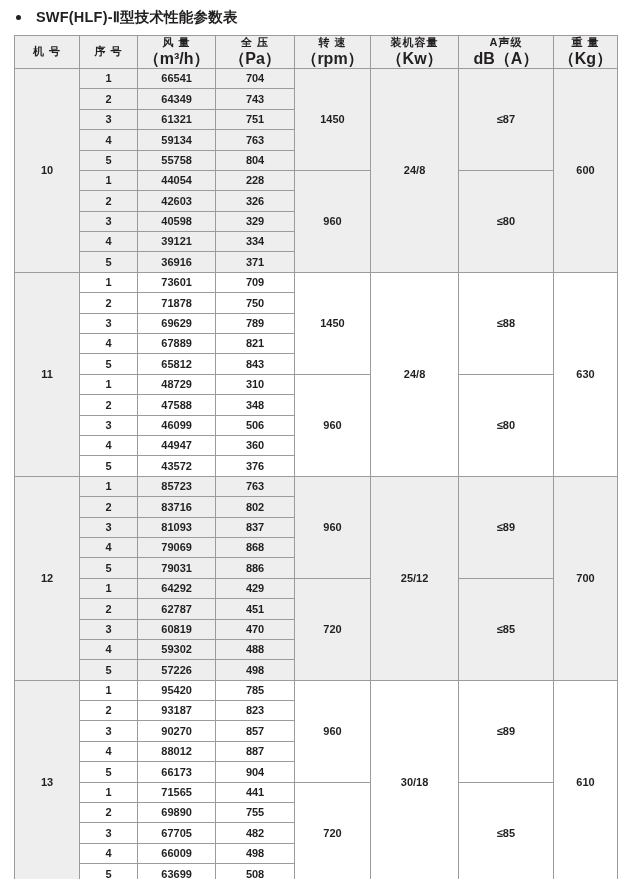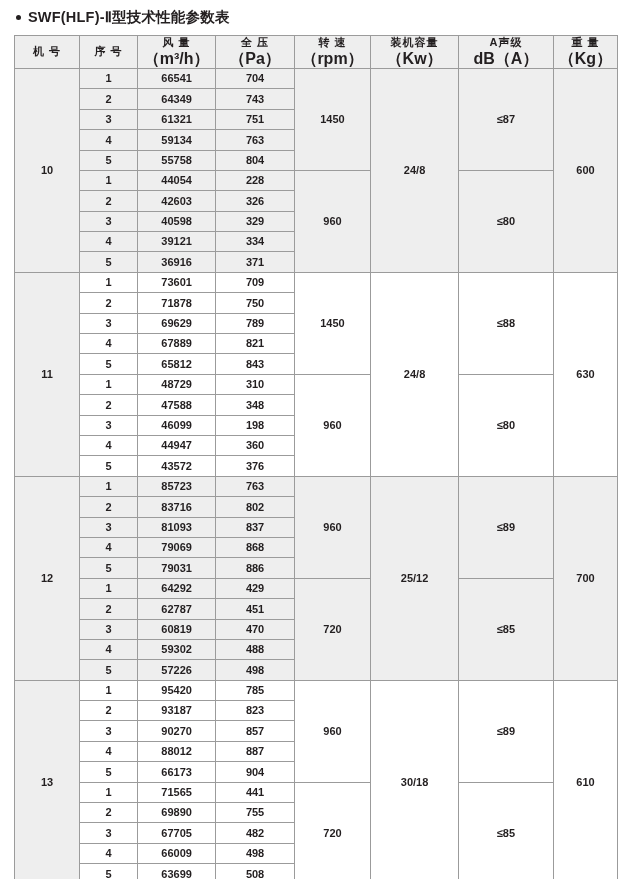--- a/index.html
+++ b/index.html
@@ -16,21 +16,21 @@
   .page {
     width: 632px;
     height: 879px;
     position: relative;
     box-sizing: border-box;
     padding: 10px 14px 0 14px;
   }
   .title-row {
     display: flex;
     align-items: center;
-    gap: 7px;
+    gap: 15px;
     padding-left: 2px;
     margin-bottom: 9px;
   }
   .bullet {
     width: 5px;
     height: 5px;
     border-radius: 50%;
     background: #231f20;
     flex: 0 0 auto;
   }
@@ -244,21 +244,21 @@
           <td class="plain num" rowspan="5">≤80</td>
         </tr>
         <tr>
           <td class="plain">2</td>
           <td class="plain num">47588</td>
           <td class="plain num">348</td>
         </tr>
         <tr>
           <td class="plain">3</td>
           <td class="plain num">46099</td>
-          <td class="plain num">198</td>
+          <td class="plain num">506</td>
         </tr>
         <tr>
           <td class="plain">4</td>
           <td class="plain num">44947</td>
           <td class="plain num">360</td>
         </tr>
         <tr>
           <td class="plain">5</td>
           <td class="plain num">43572</td>
           <td class="plain num">376</td>

